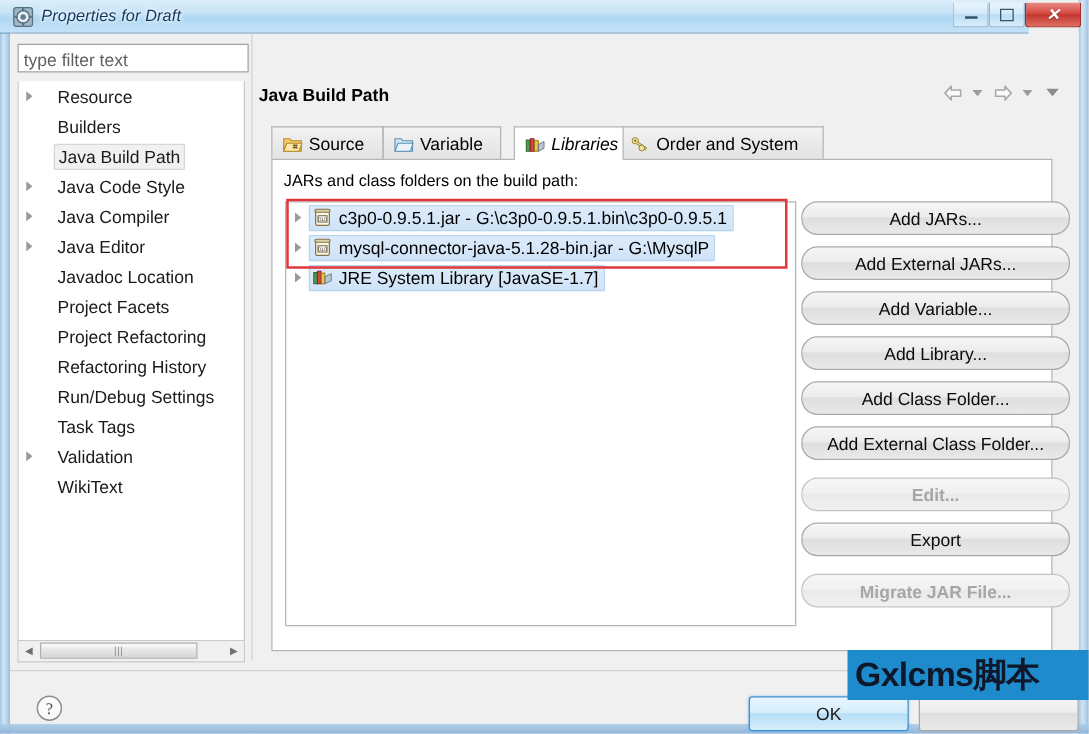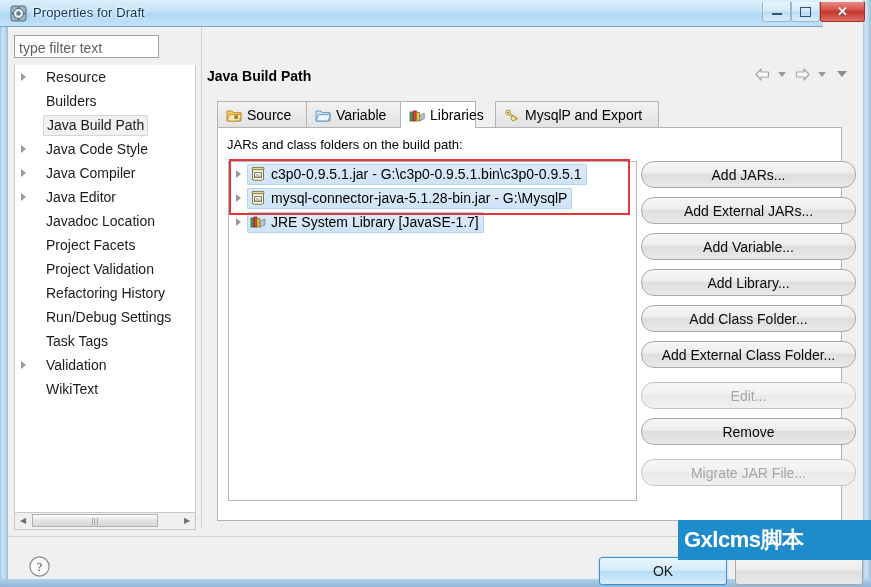--- a/index.html
+++ b/index.html
@@ -44,20 +44,21 @@
     position: absolute;
     left: 0; top: 0;
     width: 823px; height: 27px;
     background: linear-gradient(to bottom,
       #dceefa 0%,
       #c6e3f7 40%,
       #afd8f2 55%,
       #c3e2f8 100%);
     border-bottom: 1px solid #7aa7c7;
     box-sizing: border-box;
+    font-style: italic;
   }
   #title-icon {
     position: absolute;
     left: 10px; top: 5px;
     width: 17px; height: 17px;
   }
   #title-text {
     position: absolute;
     left: 33px; top: 5px;
     font-size: 13px;
@@ -106,21 +107,21 @@
     left: 8px; top: 27px;
     width: 855px; height: 552px;
     background: #f0f0f0;
     box-sizing: border-box;
   }
 
   
   #filter-box {
     position: absolute;
     left: 6px; top: 8px;
-    width: 145px; height: 23px;
+    width: 185px; height: 23px;
     background: #ffffff;
     border: 1px solid #a0a0a0;
     box-sizing: border-box;
     font-size: 14px;
     color: #555555;
     padding: 2px 0 0 4px;
     outline: none;
     font-family: "Liberation Sans", sans-serif;
   }
   #filter-box::placeholder { color: #606060; opacity: 1; }
@@ -352,21 +353,21 @@
     font-family: "Liberation Sans", sans-serif;
     color: #0a0a0a;
     cursor: default;
     padding: 0;
   }
   .side-btn.disabled {
     color: #a6a6a6;
     background: linear-gradient(to bottom, #f6f6f6 0%, #f1f1f1 45%, #eaeaea 50%, #f0f0f0 100%);
     border-color: #c4c4c4;
   }
-  .gap-before { margin-top: 14px; }
+  .gap-before { margin-top: 14px; font-weight: bold; }
 
   
   #footer-sep {
     position: absolute;
     left: 0; top: 509px;
     width: 855px; height: 1px;
     background: #d2d2d2;
   }
   #help-icon {
     position: absolute;
@@ -410,23 +411,23 @@
     width: 193px; height: 40px;
     background: #1e8ccc;
     display: flex;
     align-items: center;
     justify-content: flex-start;
     padding-left: 6px;
     box-sizing: border-box;
     z-index: 60;
   }
   #watermark-text {
-    font-size: 22px;
+    font-size: 27px;
     font-weight: bold;
-    color: #ffffff;
+    color: #0f172a;
     letter-spacing: -0.5px;
     white-space: nowrap;
     font-family: "Liberation Sans", sans-serif;
   }
 </style>
 </head>
 <body>
 
 <div id="window">
 
@@ -498,21 +499,21 @@
           </span>
           <span class="label-wrap">Java Editor</span>
         </div>
         <div class="tree-item">
           <span class="label-wrap">Javadoc Location</span>
         </div>
         <div class="tree-item">
           <span class="label-wrap">Project Facets</span>
         </div>
         <div class="tree-item">
-          <span class="label-wrap">Project Validation</span>
+          <span class="label-wrap">Project Refactoring</span>
         </div>
         <div class="tree-item">
           <span class="label-wrap">Refactoring History</span>
         </div>
         <div class="tree-item">
           <span class="label-wrap">Run/Debug Settings</span>
         </div>
         <div class="tree-item">
           <span class="label-wrap">Task Tags</span>
         </div>
@@ -568,37 +569,37 @@
             </svg></span>
           <span>Source</span>
         </div>
         <div class="tab" style="left: 89px; width: 95px;">
           <span class="tab-ico"><svg viewBox="0 0 16 15" width="16" height="15">
               <path d="M1 3 L6 3 L7.2 4.6 L15 4.6 L15 13 L1 13 Z" fill="#cfe6f5" stroke="#5e90b5" stroke-width=".9"></path>
               <path d="M1 13 L3.4 6.6 L15.6 6.6 L13.2 13 Z" fill="#eaf4fb" stroke="#5e90b5" stroke-width=".9"></path>
             </svg></span>
           <span>Variable</span>
         </div>
-        <div class="tab active" style="left: 183px; width: 76px;">
+        <div class="tab active" style="left: 194px; width: 88px; font-style: italic;">
           <span class="tab-ico"><svg viewBox="0 0 16 15" width="16" height="15">
               <rect x="1" y="4" width="3" height="9" fill="#4f9b4f" stroke="#2e6b2e" stroke-width=".8"></rect>
               <rect x="4.3" y="3" width="3" height="10" fill="#d9444a" stroke="#8d2226" stroke-width=".8"></rect>
               <rect x="7.6" y="4.5" width="3" height="8.5" fill="#e8c44a" stroke="#9b7e13" stroke-width=".8"></rect>
               <path d="M10.8 13 L15.2 10.6 L15.2 5.2 L10.8 7.6 Z" fill="#b9c7d2" stroke="#6c7c8a" stroke-width=".8"></path>
             </svg></span>
           <span>Libraries</span>
         </div>
         <div class="tab" style="left: 278px; width: 164px;">
           <span class="tab-ico"><svg viewBox="0 0 16 15" width="16" height="15">
               <circle cx="4.2" cy="4.6" r="2.5" fill="#f2e2a8" stroke="#9a8424" stroke-width=".8"></circle>
               <circle cx="4.2" cy="4.6" r=".9" fill="#7d6a16"></circle>
               <path d="M6.3 5.6 L13.5 10.5 L12.2 12 L5.2 7" fill="#e4d08d" stroke="#9a8424" stroke-width=".8"></path>
               <circle cx="9.4" cy="10.4" r="2.3" fill="#f2e2a8" stroke="#9a8424" stroke-width=".8"></circle>
             </svg></span>
-          <span>MysqlP and Export</span>
+          <span>Order and System</span>
         </div>
       </div>
 
     <div id="tabcontent">
       <div id="list-caption">JARs and class folders on the build path:</div>
       <div id="jar-list">
           <div class="jar-row">
             <span class="twisty">
               <span class="twisty-tri"></span>
             </span>
@@ -647,21 +648,21 @@
     <div id="annot-rect"></div>
 
     <div id="btn-col">
         <button class="side-btn">Add JARs...</button>
         <button class="side-btn">Add External JARs...</button>
         <button class="side-btn">Add Variable...</button>
         <button class="side-btn">Add Library...</button>
         <button class="side-btn">Add Class Folder...</button>
         <button class="side-btn">Add External Class Folder...</button>
         <button class="side-btn disabled gap-before">Edit...</button>
-        <button class="side-btn">Remove</button>
+        <button class="side-btn">Export</button>
         <button class="side-btn disabled gap-before">Migrate JAR File...</button>
       </div>
 
     <div id="footer-sep"></div>
     <div id="help-icon">
       <svg width="23" height="23" viewBox="0 0 23 23">
         <circle cx="11.5" cy="11.5" r="9.6" fill="#fbfbfb" stroke="#8d8d8d" stroke-width="1.2"></circle>
         <text x="11.5" y="16.4" text-anchor="middle" font-size="13" font-family="Liberation Serif, serif" fill="#4a4a4a">?</text>
       </svg>
     </div>

